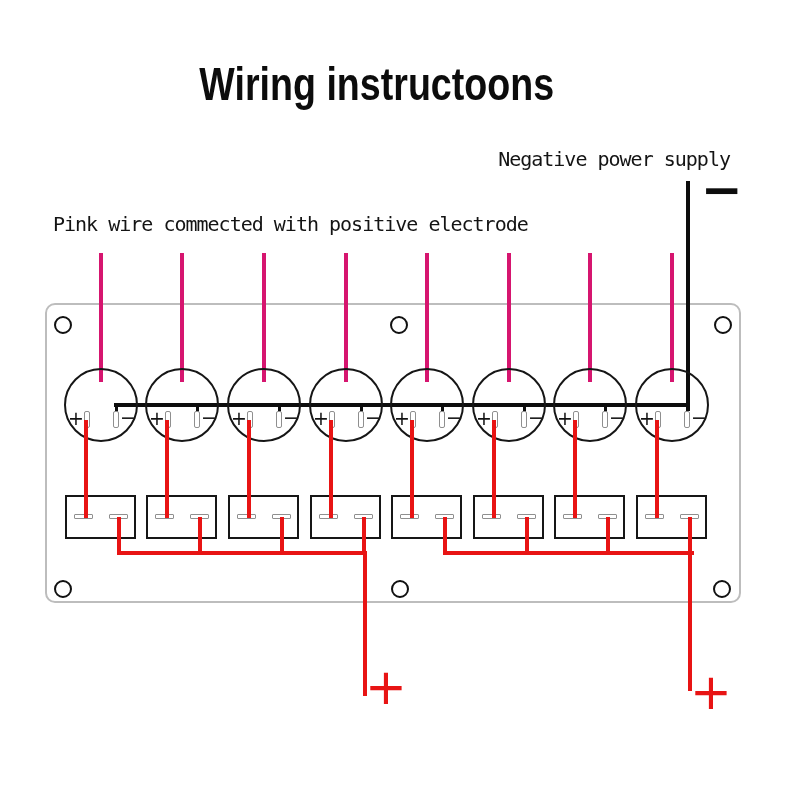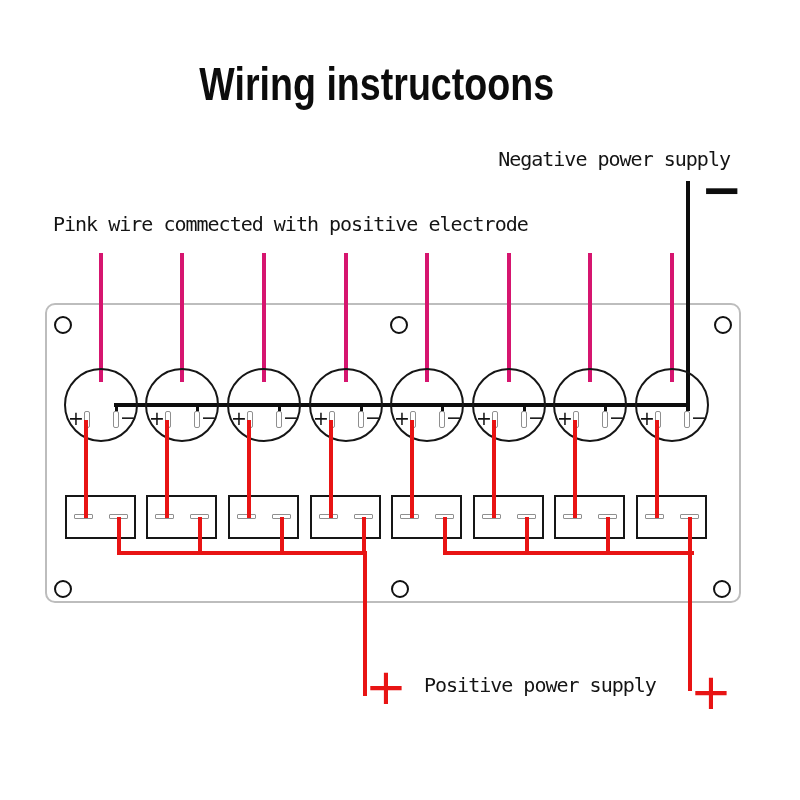--- a/index.html
+++ b/index.html
@@ -66,21 +66,20 @@
 <body>
 
 <div class="stage">
 
   <div class="title-wrap">
     <span class="title-text">Wiring instructoons</span>
   </div>
 
   <div class="label label-negative">Negative power supply</div>
   <div class="label label-pink">Pink wire commected with positive electrode</div>
-  <div class="label label-positive">Positive power supply</div>
 
   <div class="supply-sym supply-minus">−</div>
 
   <div class="panel"></div>
   <div class="hole abs" style="left:54px;  top:316px;"></div>
   <div class="hole abs" style="left:390px; top:316px;"></div>
   <div class="hole abs" style="left:714px; top:316px;"></div>
   <div class="hole abs" style="left:54px;  top:580px;"></div>
   <div class="hole abs" style="left:391px; top:580px;"></div>
   <div class="hole abs" style="left:713px; top:580px;"></div>

